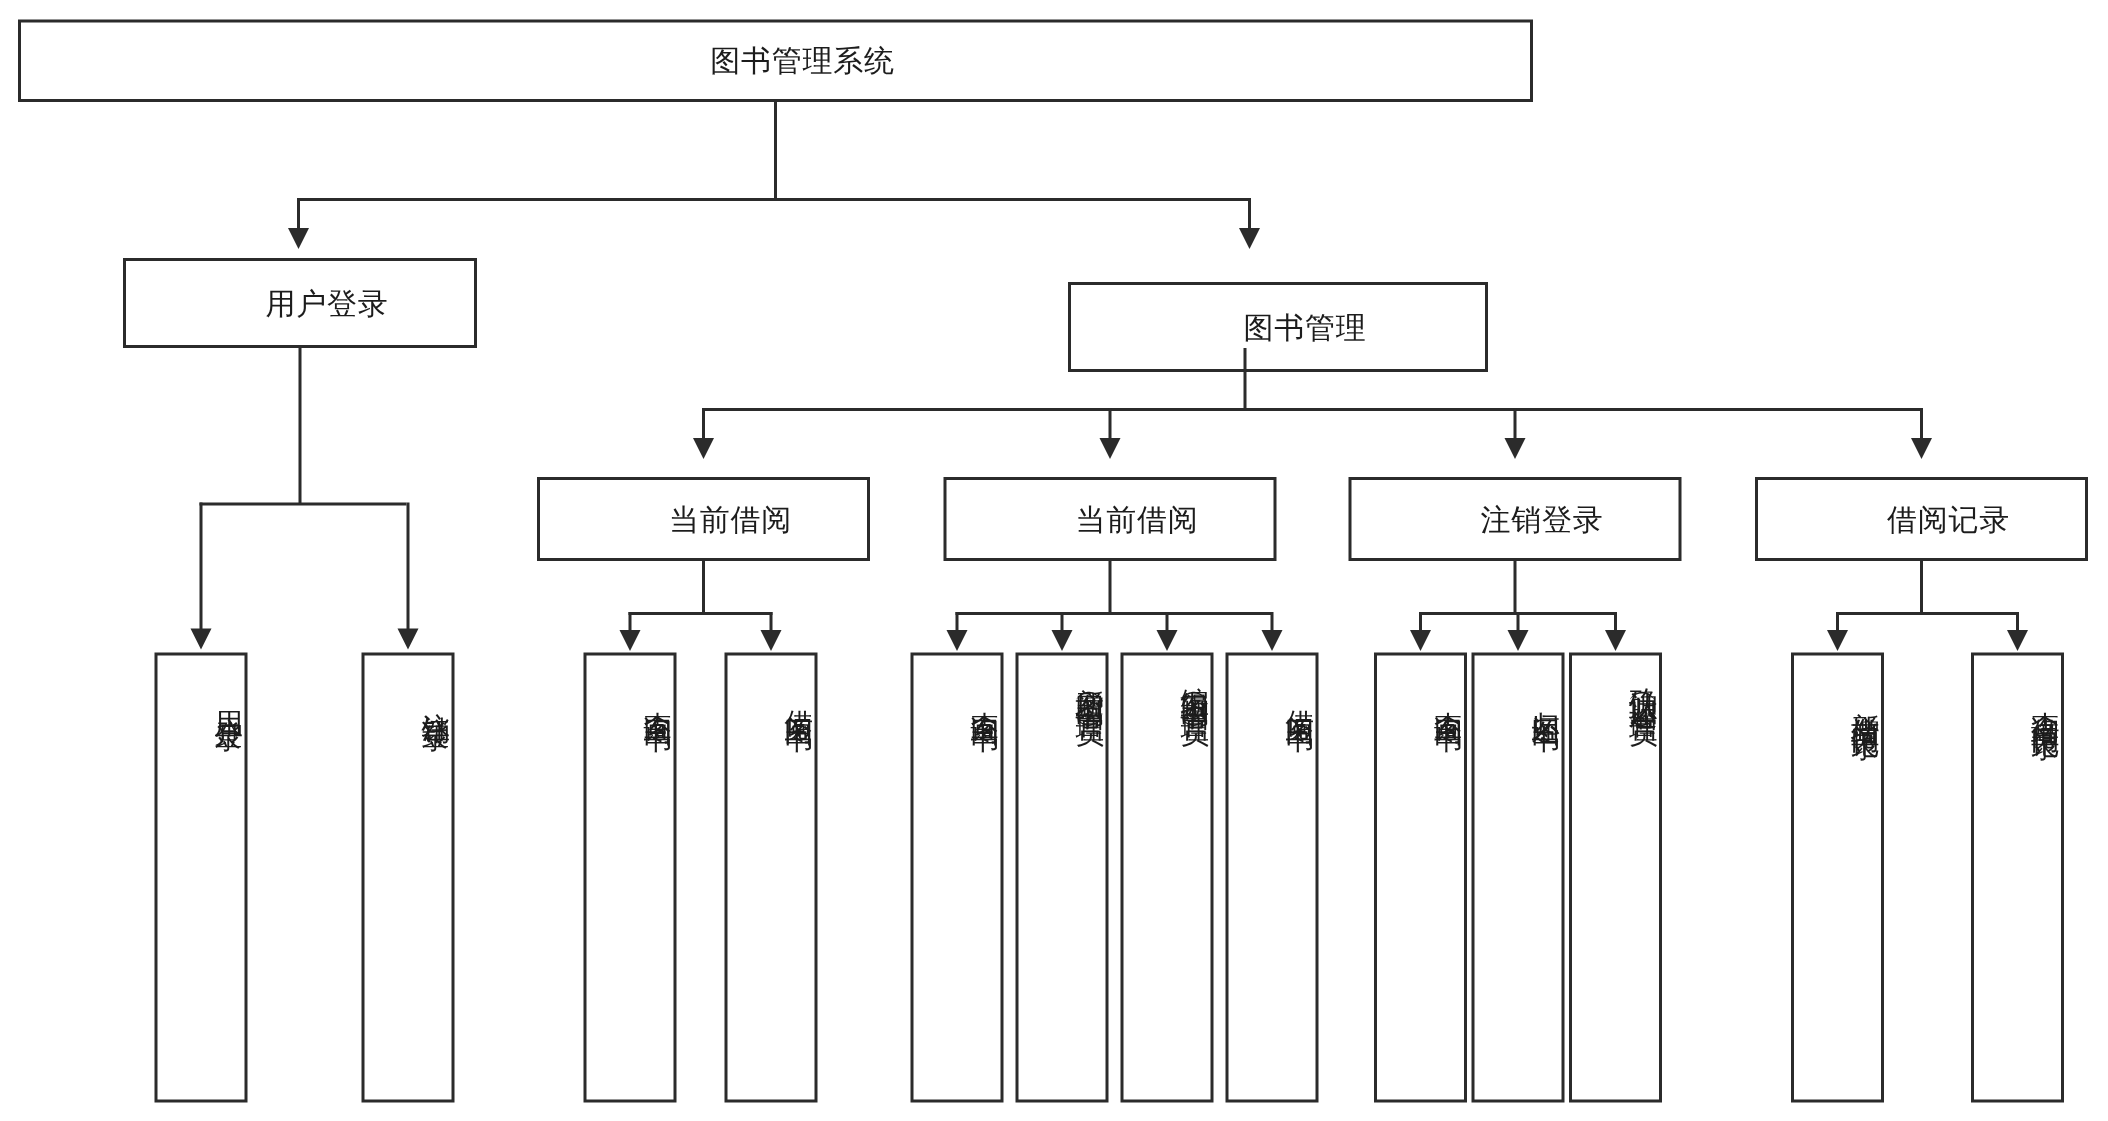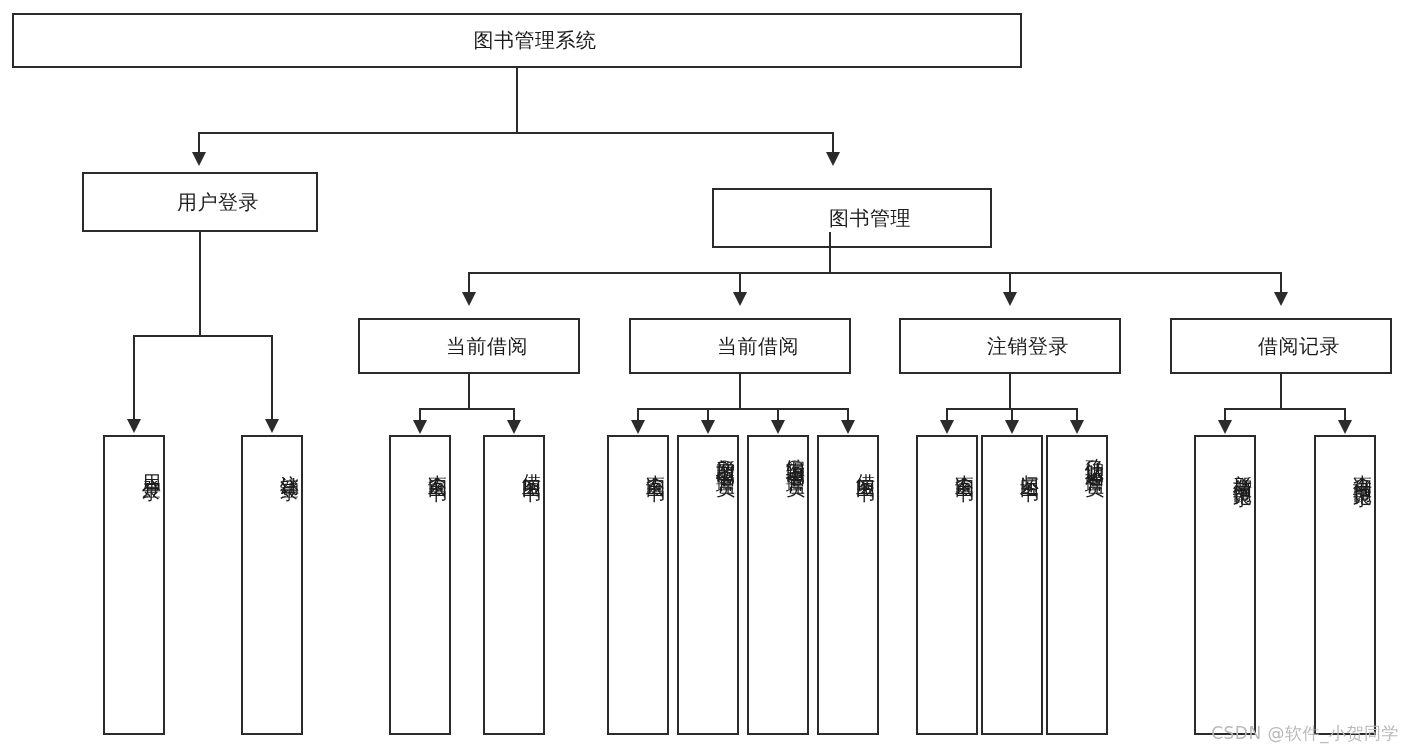--- a/index.html
+++ b/index.html
@@ -203,15 +203,14 @@
     <span class="label">确认归还（管理员）</span>
   </div>
 
   <div class="node vertical" style="left:1194px; top:435px; width:62px; height:300px;">
     <span class="label">新增借阅记录</span>
   </div>
   <div class="node vertical" style="left:1314px; top:435px; width:62px; height:300px;">
     <span class="label">查询借阅记录</span>
   </div>
 
-  <div id="watermark">CSDN @软件_小贺同学</div>
 
 </div>
 
 </body></html>

